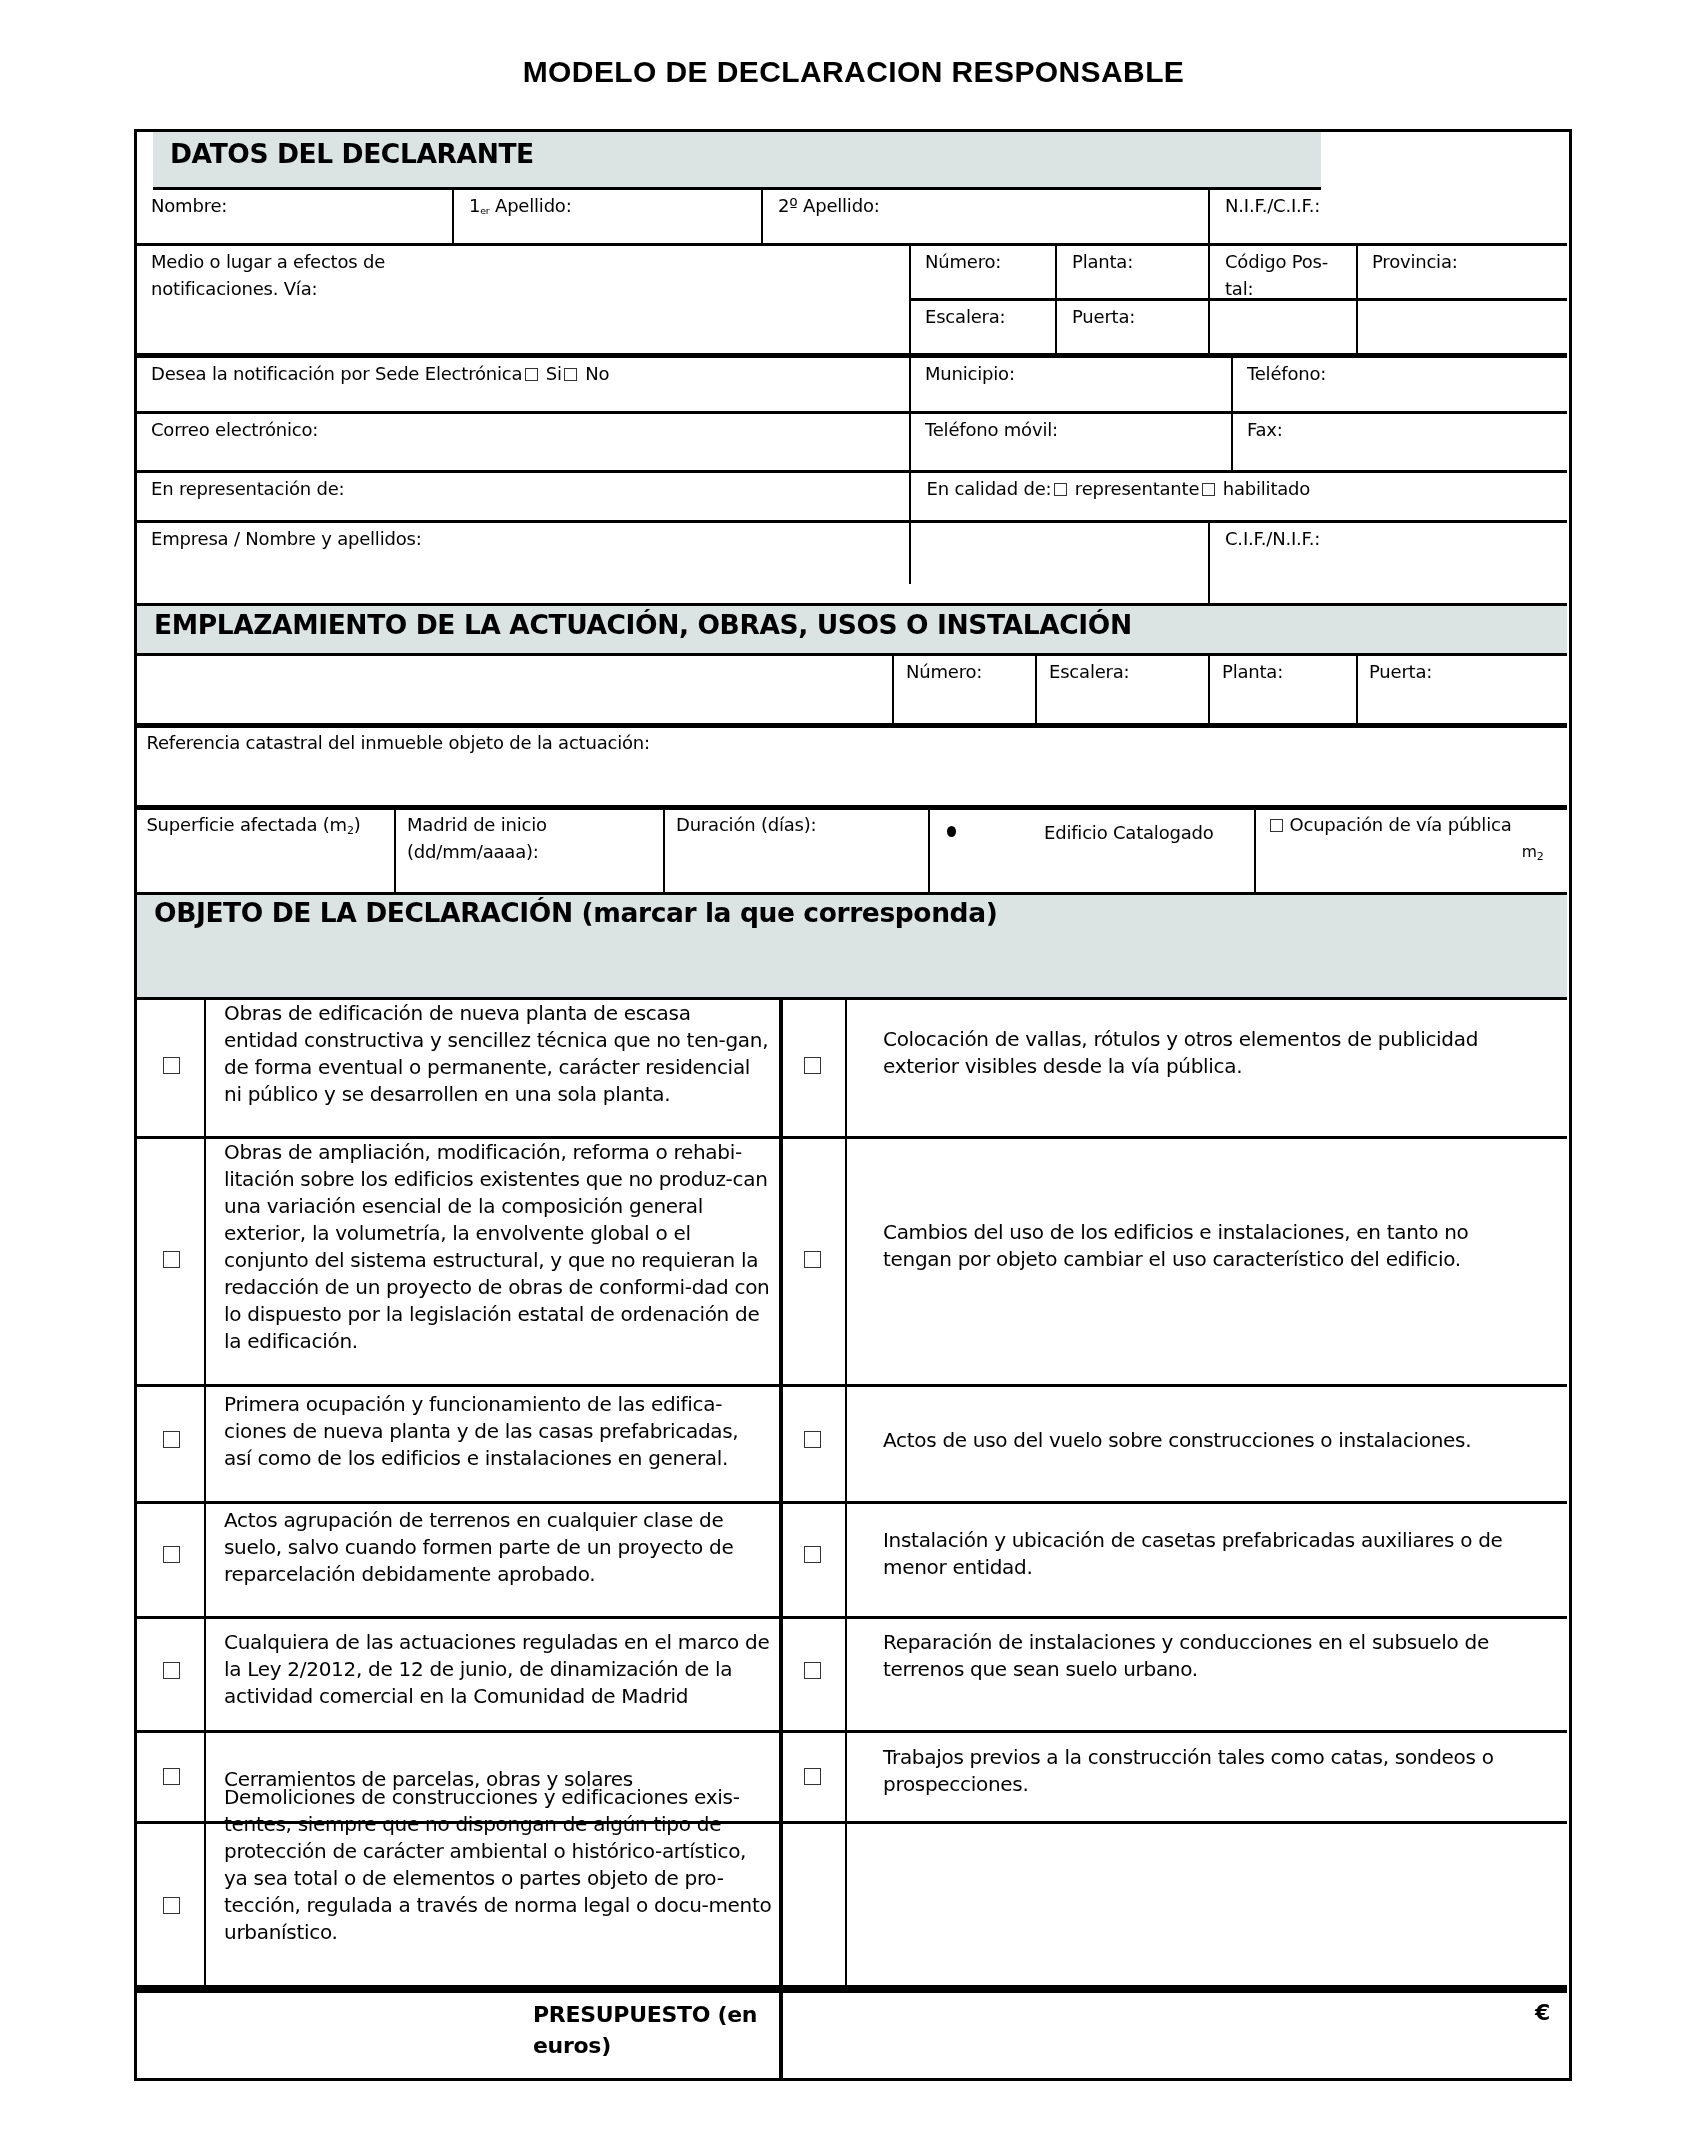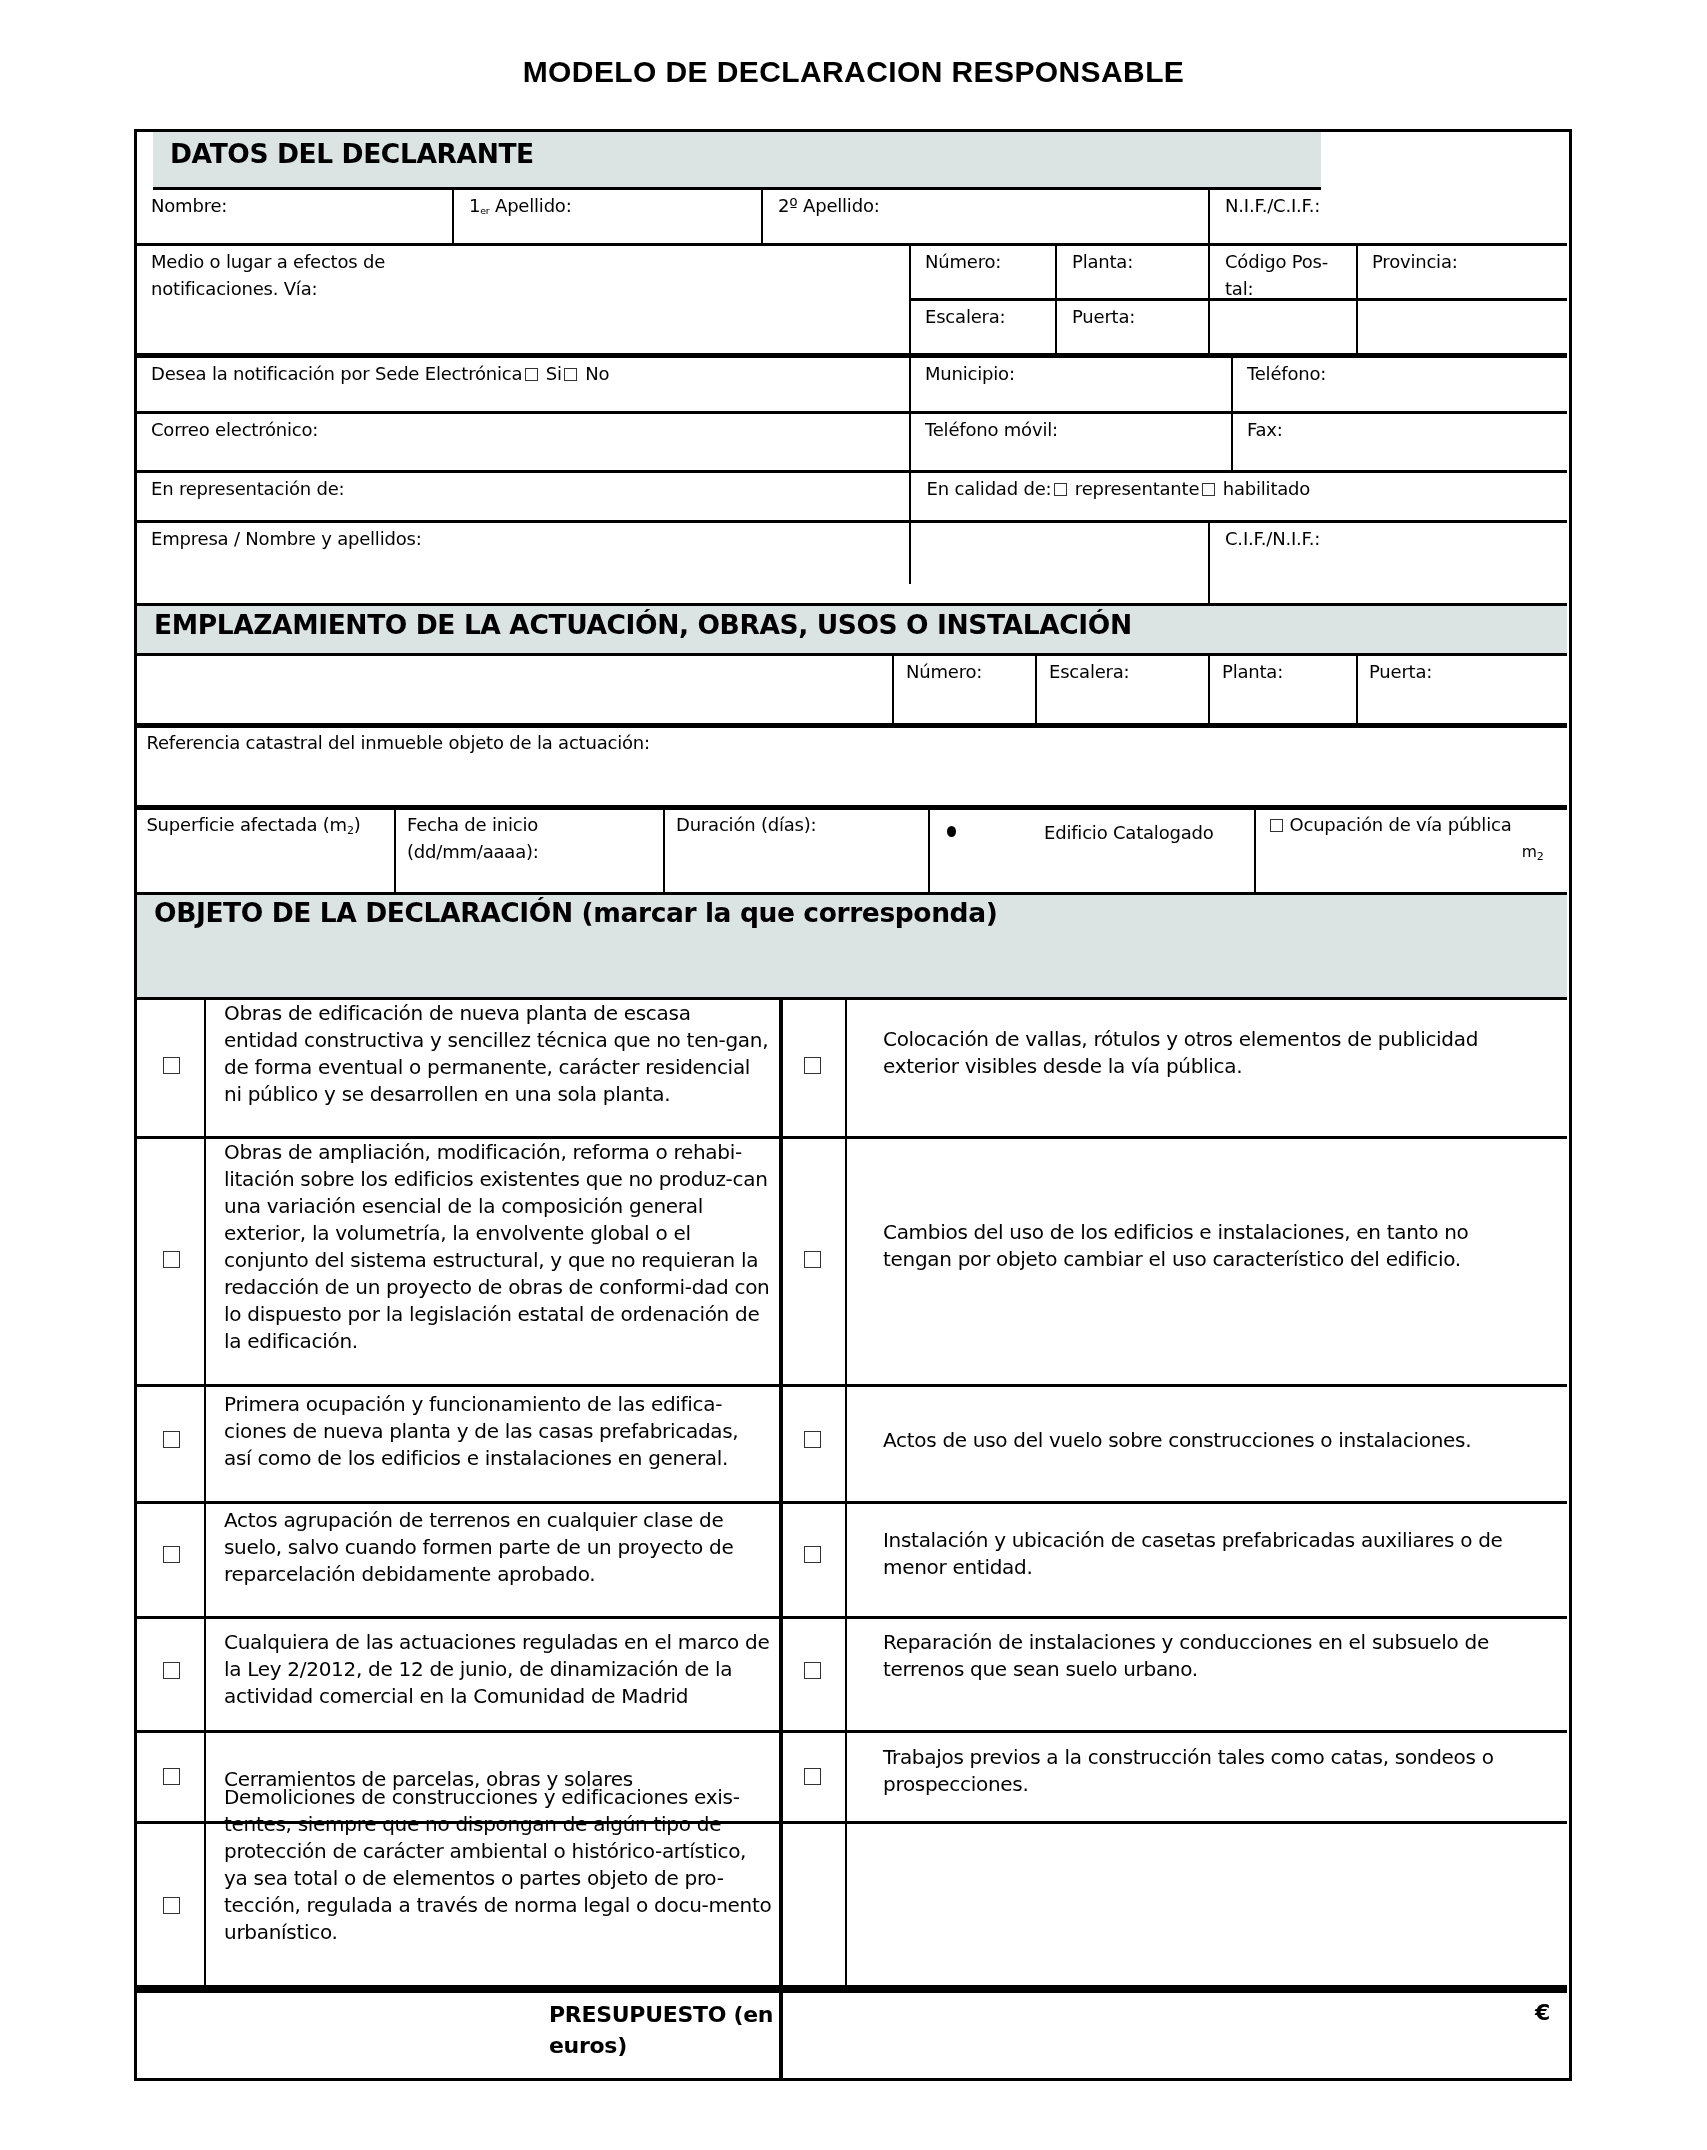--- a/index.html
+++ b/index.html
@@ -153,21 +153,21 @@
   <div class="cell" style="left:0;top:595px;width:1430px;height:78px;">
     <span class="lbl" style="left:9.4px;">Referencia catastral del inmueble objeto de la actuación:</span>
   </div>
   <div class="hline thick" style="left:0;top:673px;width:1430px;"></div>
 
   <div class="cell" style="left:0;top:677px;width:282px;height:83px;">
     <span class="lbl" style="left:9.4px;"><span>Superficie afectada (m</span><span class="sub">2</span><span>)</span></span>
   </div>
   <div class="vline" style="left:257px;top:677px;height:84px;"></div>
   <div class="cell" style="left:259px;top:677px;width:268px;height:83px;">
-    <span class="lbl wrap" style="left:11px;width:211px;">Fecha de inicio (dd/mm/aaaa):</span>
+    <span class="lbl wrap" style="left:11px;width:211px;">Madrid de inicio (dd/mm/aaaa):</span>
   </div>
   <div class="vline" style="left:526px;top:677px;height:84px;"></div>
   <div class="cell" style="left:528px;top:677px;width:262px;height:83px;">
     <span class="lbl" style="left:11px;">Duración (días):</span>
   </div>
   <div class="vline" style="left:791px;top:677px;height:84px;"></div>
   <div class="cell" style="left:793px;top:677px;width:360px;height:83px;">
     <span class="bullet" style="left:17px;top:17px;"></span>
     <span class="lbl" style="left:114px;top:11px;">Edificio Catalogado</span>
   </div>
@@ -219,21 +219,21 @@
   <div class="desc" style="left:87px;top:1634px;width:550px;">Cerramientos de parcelas, obras y solares</div>
   <div class="row-cb" style="left:667px;top:1636px;"></div>
   <div class="desc" style="left:746px;top:1612px;width:663px;">Trabajos previos a la construcción tales como catas, sondeos o prospecciones.</div>
   <div class="hline" style="left:0;top:1689px;width:1430px;"></div>
 
   <div class="row-cb" style="left:26px;top:1765px;"></div>
   <div class="desc" style="left:87px;top:1652px;width:550px;">Demoliciones de construcciones y edificaciones exis-tentes, siempre que no dispongan de algún tipo de protección de carácter ambiental o histórico-artístico, ya sea total o de elementos o partes objeto de pro-tección, regulada a través de norma legal o docu-mento urbanístico.</div>
   <div class="desc" style="left:746px;top:1701px;width:663px;"></div>
   <div class="hline" style="left:0;top:1853px;width:1430px;height:7.8px;"></div>
 
-  <div class="cell" style="left:16px;top:1861px;width:642px;height:88px;">
+  <div class="cell" style="left:0;top:1861px;width:642px;height:88px;">
     <span class="desc" style="left:396px;top:6.2px;width:250px;font-weight:bold;font-size:22px;line-height:31px;">PRESUPUESTO (en euros)</span>
   </div>
   <div class="vline thick" style="left:642px;top:1861px;height:87px;"></div>
   <div class="cell" style="left:646px;top:1861px;width:784px;height:87px;">
     <span class="desc" style="left:auto;right:17px;top:6.2px;font-weight:bold;font-size:22px;">€</span>
   </div>
 </div>
 
 
 </body></html>

